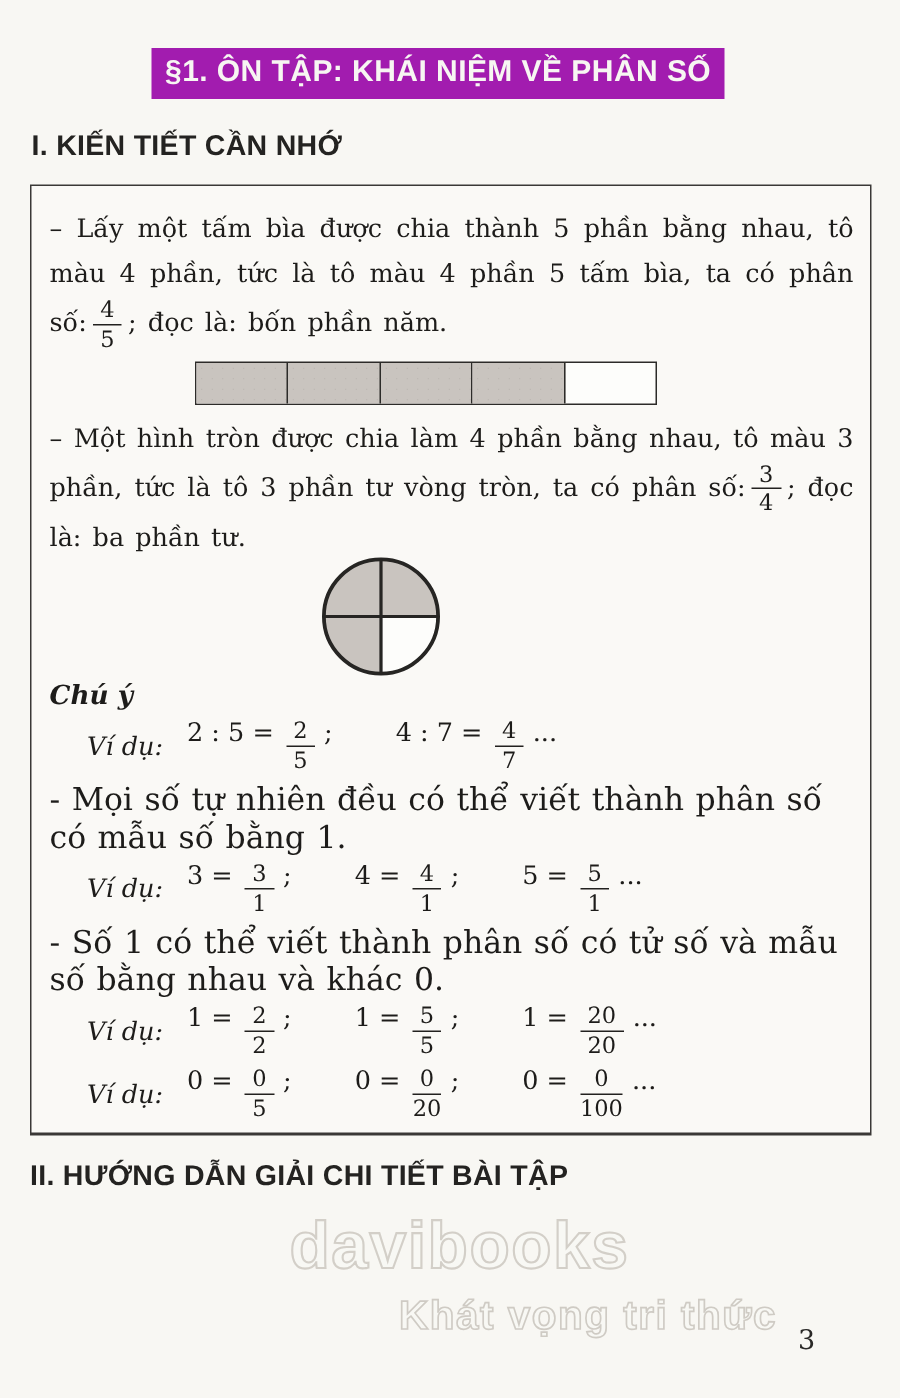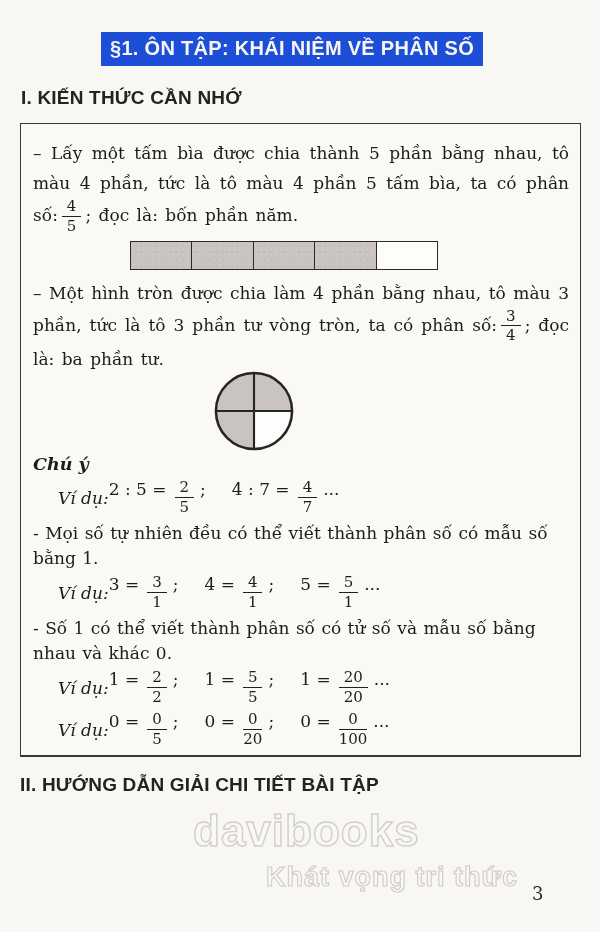--- a/index.html
+++ b/index.html
@@ -5,21 +5,21 @@
   * { box-sizing: border-box; }
   html,body { margin:0; padding:0; }
   body {
     width:600px; height:932px; position:relative; overflow:hidden;
     background:#f8f7f3;
     color:#1d1c1a;
     font-family:"DejaVu Serif","Liberation Serif",serif;
   }
   .banner {
     display:inline-block; margin:32px 0 0 101px;
-    background:#1d4ed8; color:#f7f6f2;
+    background:#a21caf; color:#f7f6f2;
     font-family:"Liberation Sans","DejaVu Sans",sans-serif;
     font-weight:bold; font-size:20px; white-space:nowrap;
     padding:5px 9px 6px; letter-spacing:0.3px;
   }
   .h-sans {
     font-family:"Liberation Sans","DejaVu Sans",sans-serif;
     font-weight:bold; font-size:19px; color:#242321; letter-spacing:0.2px;
   }
   .h1 { margin:21px 0 0 21px; }
   .h2 { margin:17px 0 0 20px; }
@@ -50,27 +50,27 @@
     background:#c9c4bf;
     background-image:radial-gradient(#b5b0aa 11%, transparent 12%),
                      radial-gradient(#d6d2cc 11%, transparent 12%);
     background-size:7px 7px, 5px 5px;
   }
   .circle-figure { display:block; margin:-4px 0 0 180px; }
   .chuy { font-size:17.5px; font-weight:bold; font-style:italic; margin:2px 0 3px; }
   .note { font-size:17px; line-height:26.5px; text-align:justify; margin:0; word-spacing:1.5px; }
   .vd {
     display:flex; align-items:center; min-height:41px;
-    font-size:17px; margin:1px 0; padding-left:25px; column-gap:26px;
+    font-size:17px; margin:1px 0; padding-left:25px; column-gap:42px;
   }
   .vd .lbl { font-style:italic; margin-right:-26px; }
   .vd .item { display:inline-flex; align-items:flex-start; white-space:nowrap; }
   .vd .lead { margin-right:4px; }
   .vd .sep  { margin-left:2px; }
-  .rule { font-size:17px; line-height:25px; margin:3px 0 1px; word-spacing:1px; }
+  .rule { font-size:21px; line-height:25px; margin:3px 0 1px; word-spacing:1px; }
   .wm1 {
     position:absolute; left:193px; top:806px;
     font-family:"Liberation Sans","DejaVu Sans",sans-serif;
     font-weight:bold; font-size:44px; letter-spacing:1px;
     color:rgba(255,255,255,0.12);
     -webkit-text-stroke:1.4px #d3cfc8;
     pointer-events:none;
   }
   .wm2 {
     position:absolute; left:266px; top:862px;
@@ -82,21 +82,21 @@
   }
   .pagenum { position:absolute; left:532px; top:883px; font-size:18px; color:#2a2927; }
 </style>
 </head>
 <body>
 
 
 
 <div class="banner">§1. ÔN TẬP: KHÁI NIỆM VỀ PHÂN SỐ</div>
 
-<div class="h-sans h1">I. KIẾN THỨC CẦN NHỚ</div>
+<div class="h-sans h1">I. KIẾN TIẾT CẦN NHỚ</div>
 
 <div class="kbox">
 
   <p class="para"><span>– Lấy một tấm bìa được chia thành 5 phần bằng nhau, tô màu 4 phần, tức là tô màu 4 phần 5 tấm bìa, ta có phân số:</span><span class="frac"><span class="num">4</span><span class="den">5</span></span><span>; đọc là: bốn phần năm.</span></p>
 
   <div class="bar-figure">
       <div class="bar-cell shaded"></div>
       <div class="bar-cell shaded"></div>
       <div class="bar-cell shaded"></div>
       <div class="bar-cell shaded"></div>

